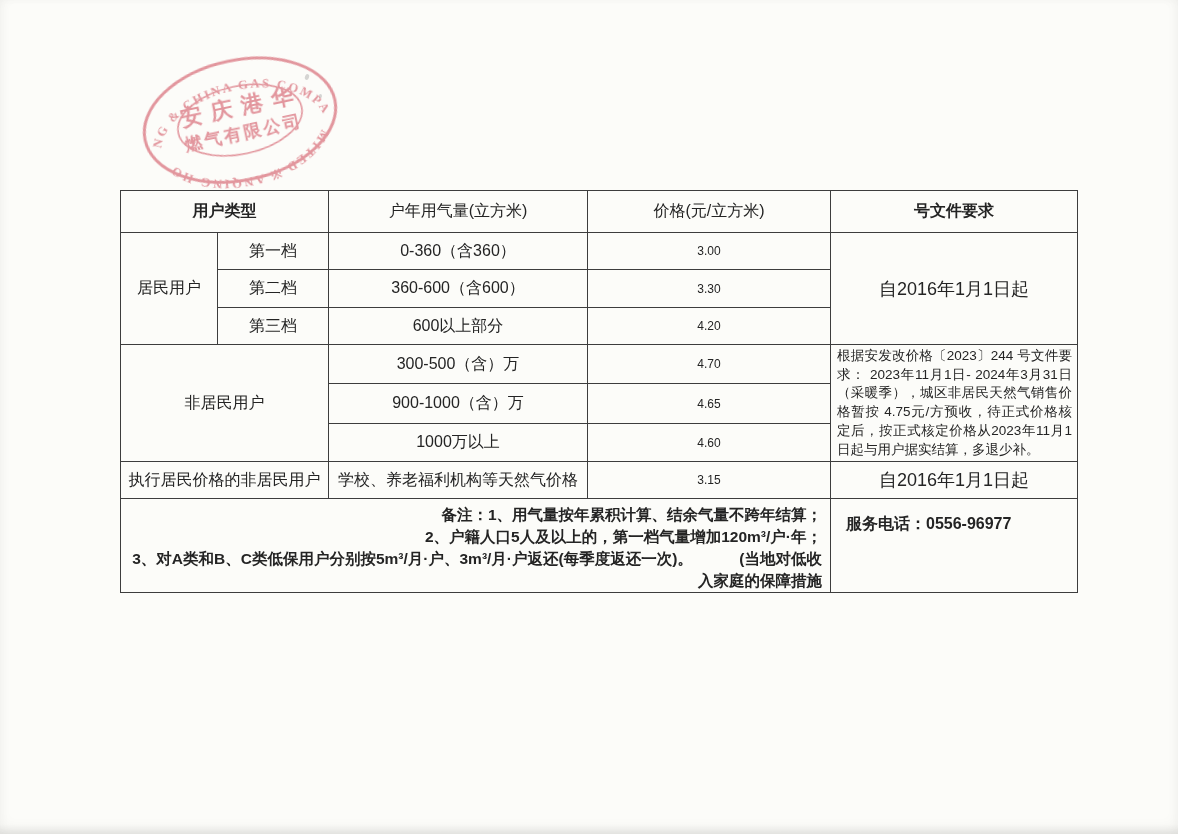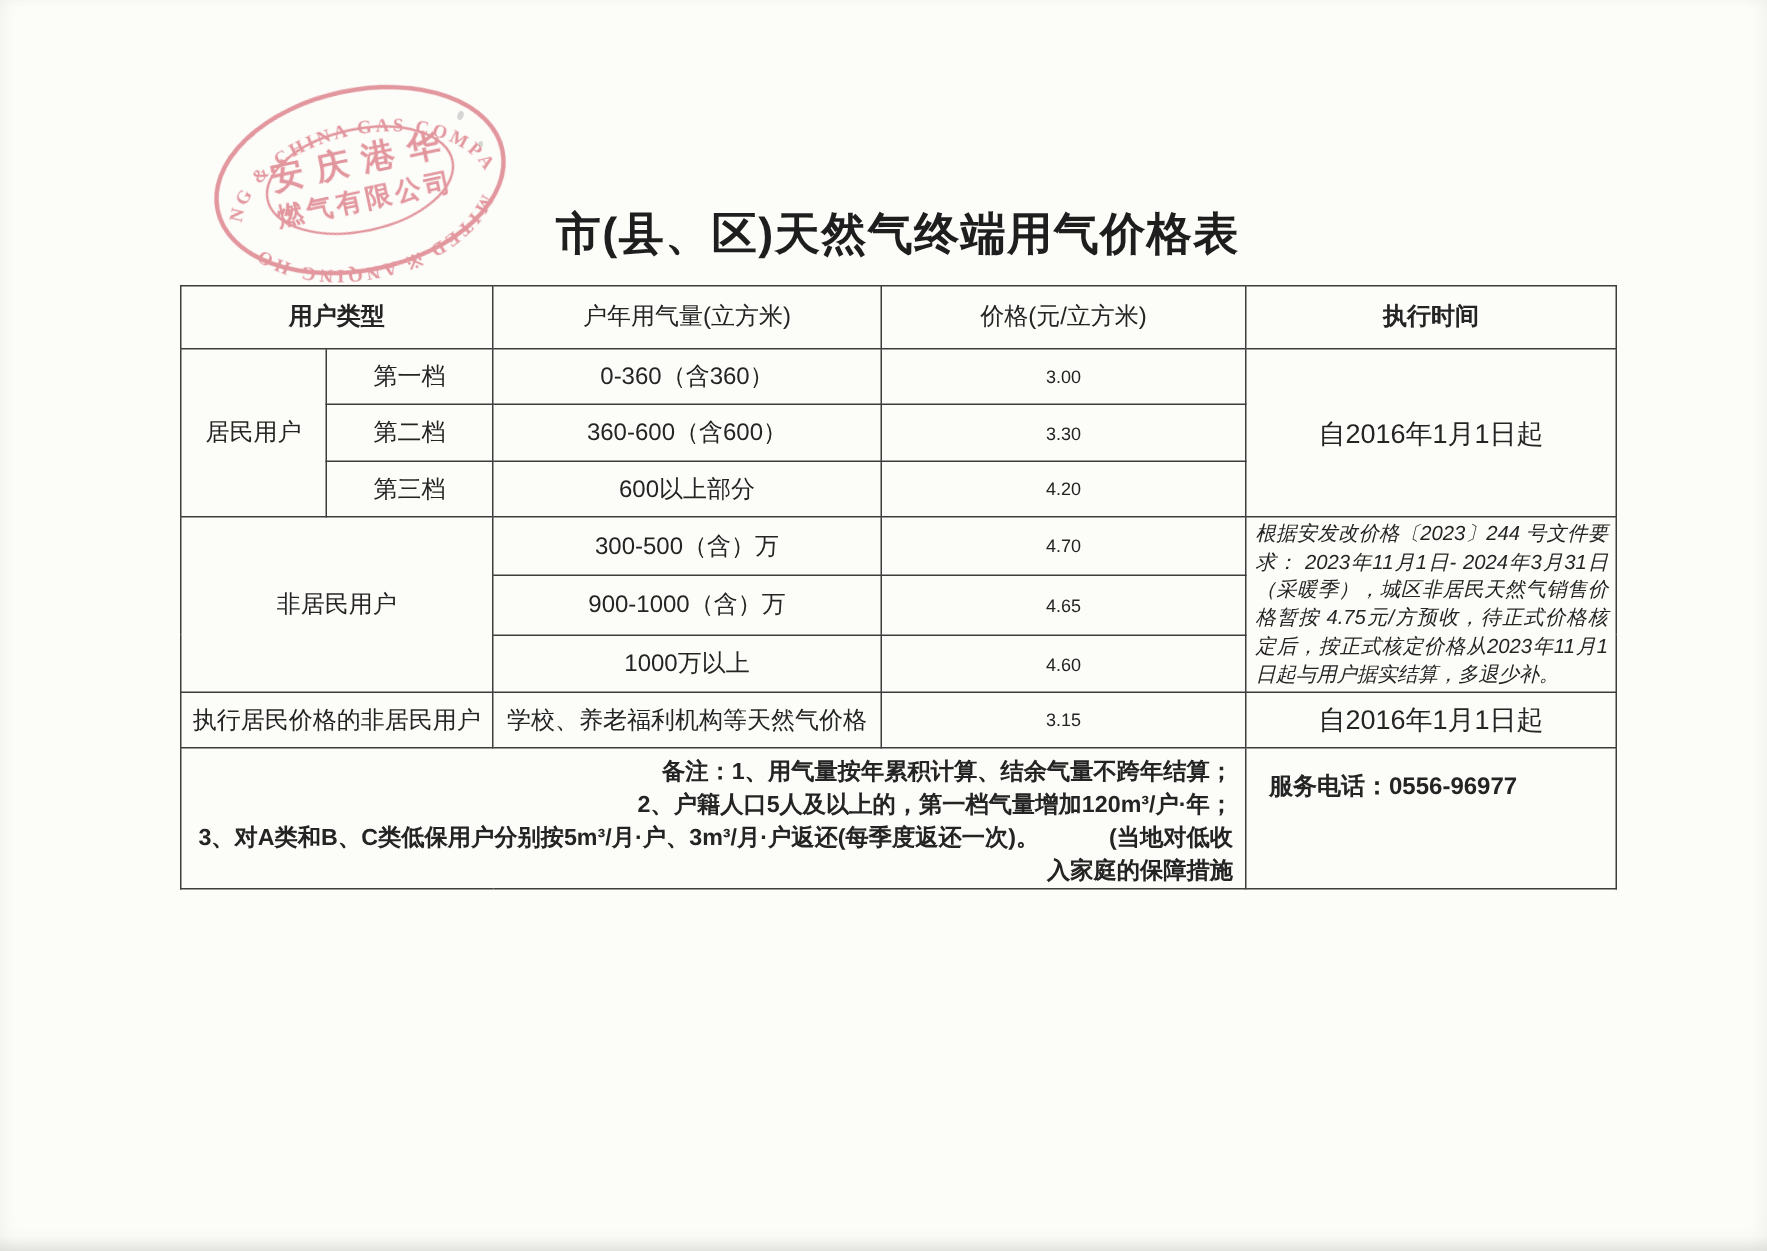--- a/index.html
+++ b/index.html
@@ -51,21 +51,20 @@
     font-size:16px; padding:1px 4px;
     color:#242424;
   }
   .price-table .bold { font-weight:bold; }
   .price-table .price { font-size:12px; }
   .price-table .effective { font-size:18px;margin-top:28px; }
   .price-table td.note-cell {
     font-size:13.5px; line-height:18.7px;
     text-align:justify; vertical-align:middle;
     padding:2px 5px 2px 6px;
-    font-style:italic;
   }
   .price-table td.remarks-cell {
     text-align:right; vertical-align:top;
     font-weight:bold; font-size:15.5px; line-height:22px;
     padding:5px 8px 0 8px;
   }
   .price-table td.phone-cell {
     text-align:left; vertical-align:top;
     font-weight:bold; font-size:16px;
     padding:15px 4px 0 15px;
@@ -99,36 +98,35 @@
     <text class="arc-text" fill="#dd808a">
       <textPath href="#arc-bottom" startOffset="50%" text-anchor="middle">LIMITED ※ ANQING HONG</textPath>
     </text>
     <text class="cn1" x="4" y="-6" text-anchor="middle" fill="#dd808a">安庆港华</text>
     <text class="cn2" x="1" y="19" text-anchor="middle" fill="#dd808a">燃气有限公司</text>
   </svg>
 
   <div class="speck s1"></div>
   <div class="speck s2"></div>
 
-  <div class="title">市(县、区)天然气终端用气价格表</div>
 
   <table class="price-table">
     <colgroup>
       <col style="width:97px">
         <col style="width:111px">
         <col style="width:259px">
         <col style="width:243px">
         <col style="width:247px">
     </colgroup>
     <tbody>
         <tr style="height:42px">
       <td colspan="2" class="bold">用户类型</td>
       <td>户年用气量(立方米)</td>
       <td>价格(元/立方米)</td>
-      <td class="bold">执行时间</td>
+      <td class="bold">号文件要求</td>
     </tr>
     <tr style="height:37px">
       <td rowspan="3">居民用户</td>
       <td>第一档</td>
       <td>0-360（含360）</td>
       <td class="price">3.00</td>
       <td rowspan="3" class="effective">自2016年1月1日起</td>
     </tr>
     <tr style="height:38px">
       <td>第二档</td>

